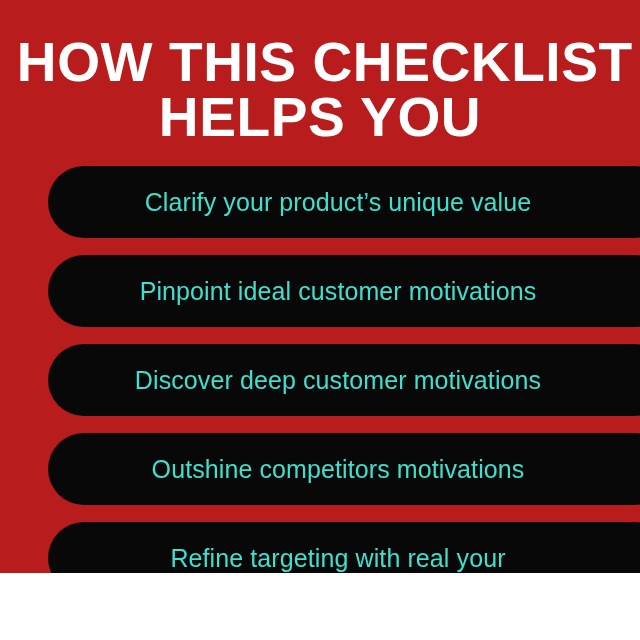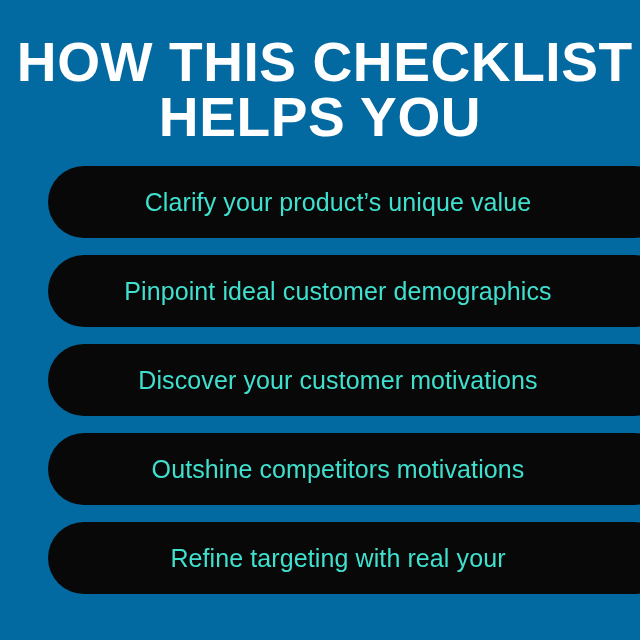--- a/index.html
+++ b/index.html
@@ -9,22 +9,22 @@
   body {
     width: 640px;
     height: 640px;
     overflow: hidden;
     font-family: "Liberation Sans", sans-serif;
   }
 
   #poster {
     position: relative;
     width: 640px;
-    height: 640px;
-    background: #0369a1;
+    height: 573px;
+    background: #b91c1c;
     overflow: hidden;
   }
 
   
   #title-block {
     position: absolute;
     left: 0;
     top: 38px;
     width: 640px;
     text-align: center;
@@ -99,25 +99,25 @@
     <span class="title-line" id="title-line-2">HELPS YOU</span>
   </div>
 
   <div id="pill-list">
 
     <div class="pill">
       <span class="pill-label">Clarify your product’s unique value</span>
     </div>
 
     <div class="pill">
-      <span class="pill-label">Pinpoint ideal customer demographics</span>
+      <span class="pill-label">Pinpoint ideal customer motivations</span>
     </div>
 
     <div class="pill">
-      <span class="pill-label">Discover your customer motivations</span>
+      <span class="pill-label">Discover deep customer motivations</span>
     </div>
 
     <div class="pill">
       <span class="pill-label">Outshine competitors motivations</span>
     </div>
 
     <div class="pill">
       <span class="pill-label">Refine targeting with real your</span>
     </div>
 

